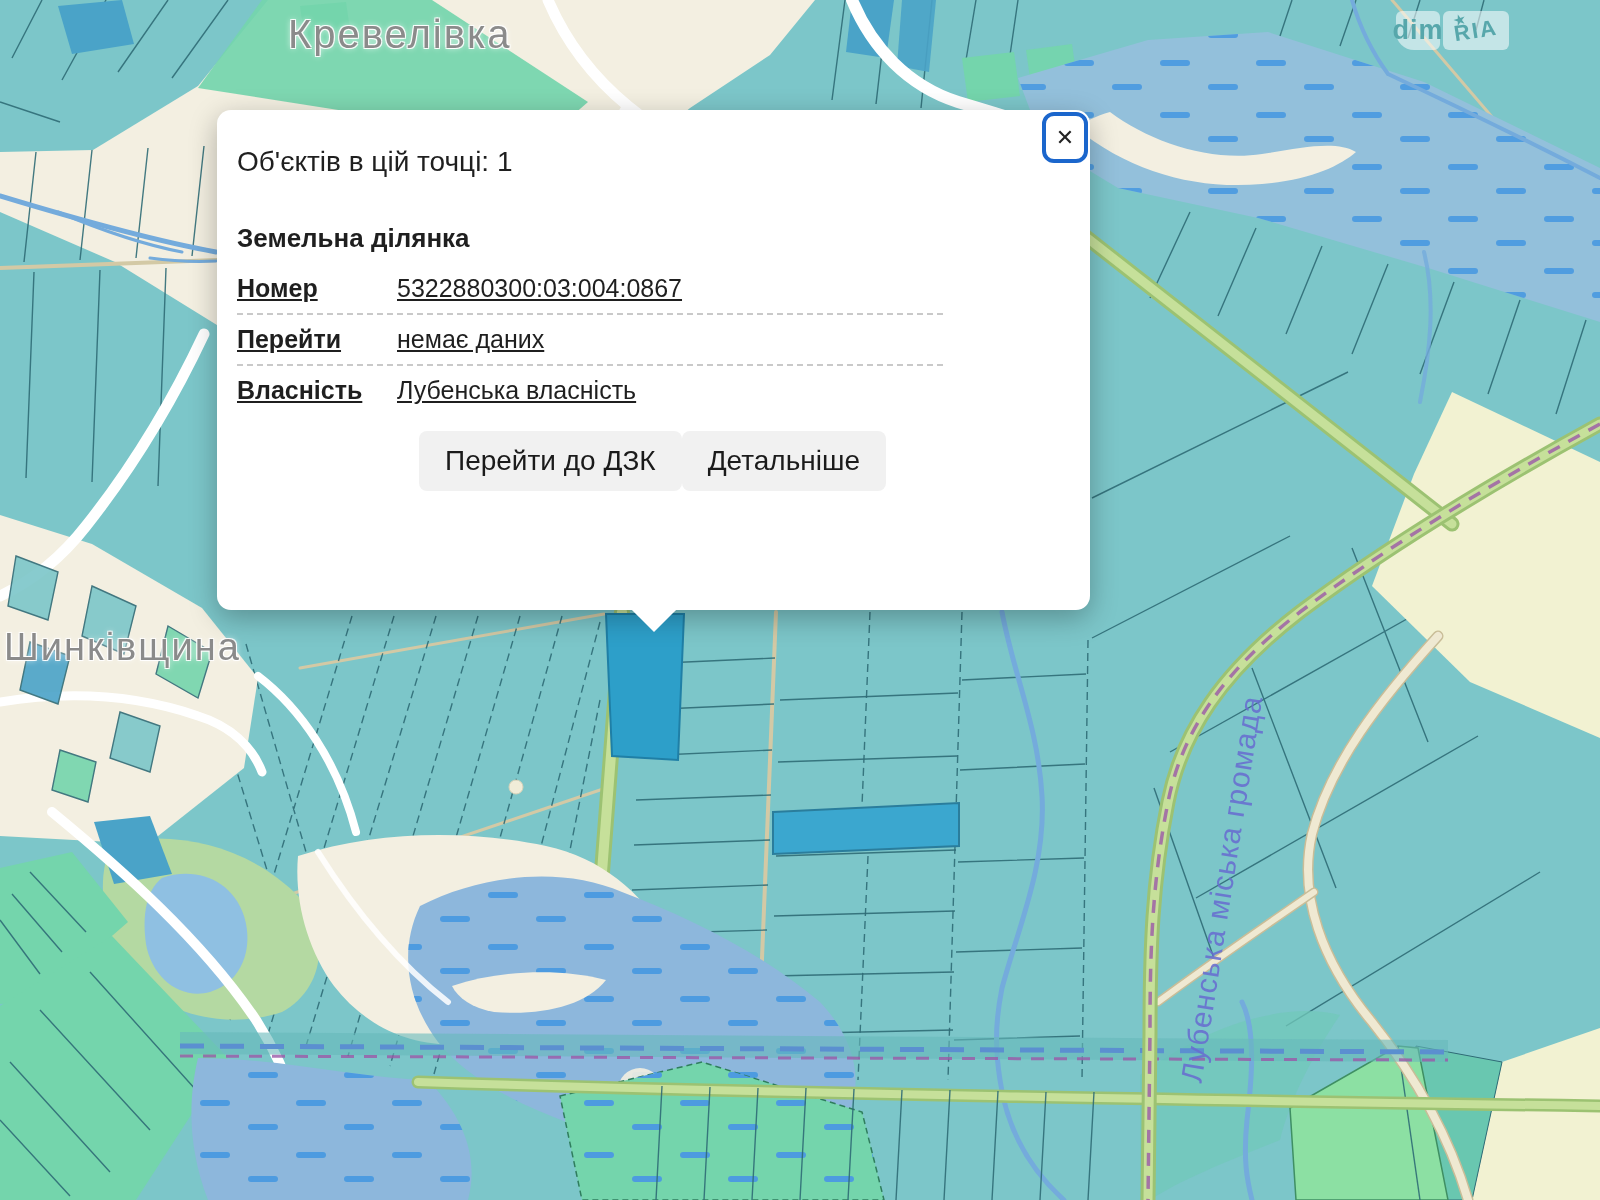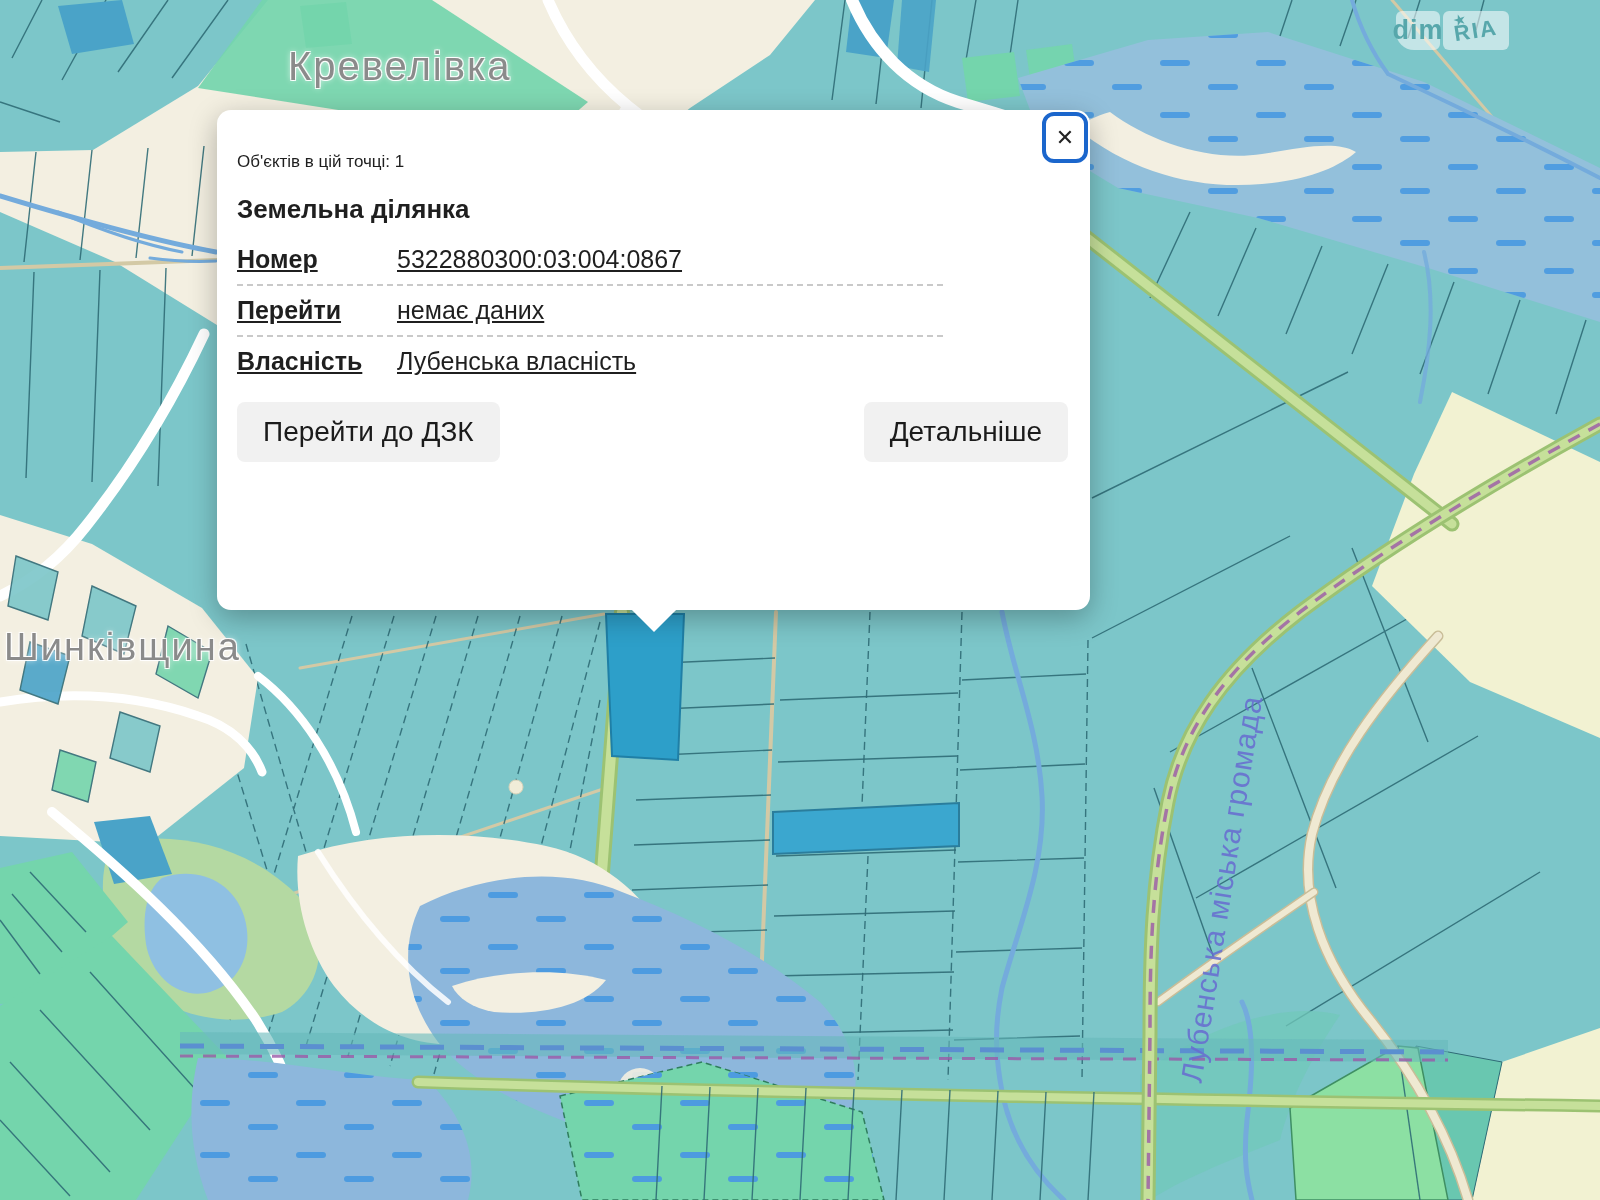--- a/index.html
+++ b/index.html
@@ -38,21 +38,21 @@
   .s-purple{stroke:var(--c-boundary_purple,#9b59a8);fill:none;stroke-dasharray:13 10;opacity:.8}
 
   
   .map-label{
     position:absolute;z-index:2;color:var(--c-label_gray,#8b8b8b);
     letter-spacing:2px;white-space:nowrap;pointer-events:none;
     text-shadow:-1px -1px 0 rgba(255,255,255,.85),1px -1px 0 rgba(255,255,255,.85),
                 -1px 1px 0 rgba(255,255,255,.85),1px 1px 0 rgba(255,255,255,.85),
                 0 0 6px rgba(255,255,255,.9);
   }
-  .label-krevelivka{left:288px;top:44px;font-size:40px;}
+  .label-krevelivka{left:288px;top:12px;font-size:40px;}
   .label-shynkiv{left:4px;top:626px;font-size:38px;}
   .label-hromada{
     position:absolute;z-index:2;left:962px;top:872px;width:520px;text-align:center;
     font-size:30px;letter-spacing:1px;color:var(--c-boundary_text,#686ed0);
     opacity:.88;transform:rotate(-81deg);pointer-events:none;white-space:nowrap;
   }
 
   
   .watermark{position:absolute;left:1396px;top:11px;z-index:3;display:flex;gap:3px;}
   .wm-box{
@@ -69,29 +69,29 @@
     position:absolute;z-index:10;left:217px;top:110px;width:873px;height:500px;
     background:var(--c-popup_bg,#fff);border-radius:14px;
     box-shadow:0 8px 28px rgba(0,0,0,.28);
     color:var(--c-text_dark,#1f1f1f);
   }
   .popup-tail{
     position:absolute;left:420px;bottom:-15px;width:34px;height:34px;
     background:var(--c-popup_bg,#fff);transform:rotate(45deg);
   }
   .popup-body{position:relative;z-index:1;padding:36px 22px 0 20px;}
-  .pp-title{font-size:17px;line-height:32px;}
+  .pp-title{font-size:28px;line-height:32px;}
   .pp-hint{font-size:25px;line-height:34px;font-style:italic;margin-top:20px;}
-  .pp-section{font-size:26px;line-height:32px;font-weight:bold;margin-top:15px;}
+  .pp-section{font-size:26px;line-height:32px;font-weight:bold;margin-top:44px;}
   .pp-table{width:706px;margin-top:10px;}
   .pp-row{display:flex;align-items:baseline;padding:10px 0;border-bottom:2px dashed #c9c9c9;font-size:25px;text-decoration:underline;}
   .pp-row:last-child{border-bottom:none;}
   .pp-label{width:160px;font-weight:bold;flex:none;}
   .pp-value{flex:1;}
-  .pp-actions{display:flex;justify-content:space-between;margin-top:16px;}
+  .pp-actions{display:flex;justify-content:center;margin-top:16px;}
   .pp-btn{
     font-family:"Liberation Sans",sans-serif;
     background:var(--c-button_bg,#f1f1f1);border:none;border-radius:8px;
     font-size:28px;color:#1b1b1b;padding:14px 26px;cursor:pointer;
   }
   .popup-close{
     position:absolute;z-index:2;top:2px;right:2px;width:46px;height:51px;
     background:#fff;border:4px solid var(--c-popup_accent_blue,#1b66cc);
     border-radius:12px;display:flex;align-items:center;justify-content:center;
     cursor:pointer;padding:0;

